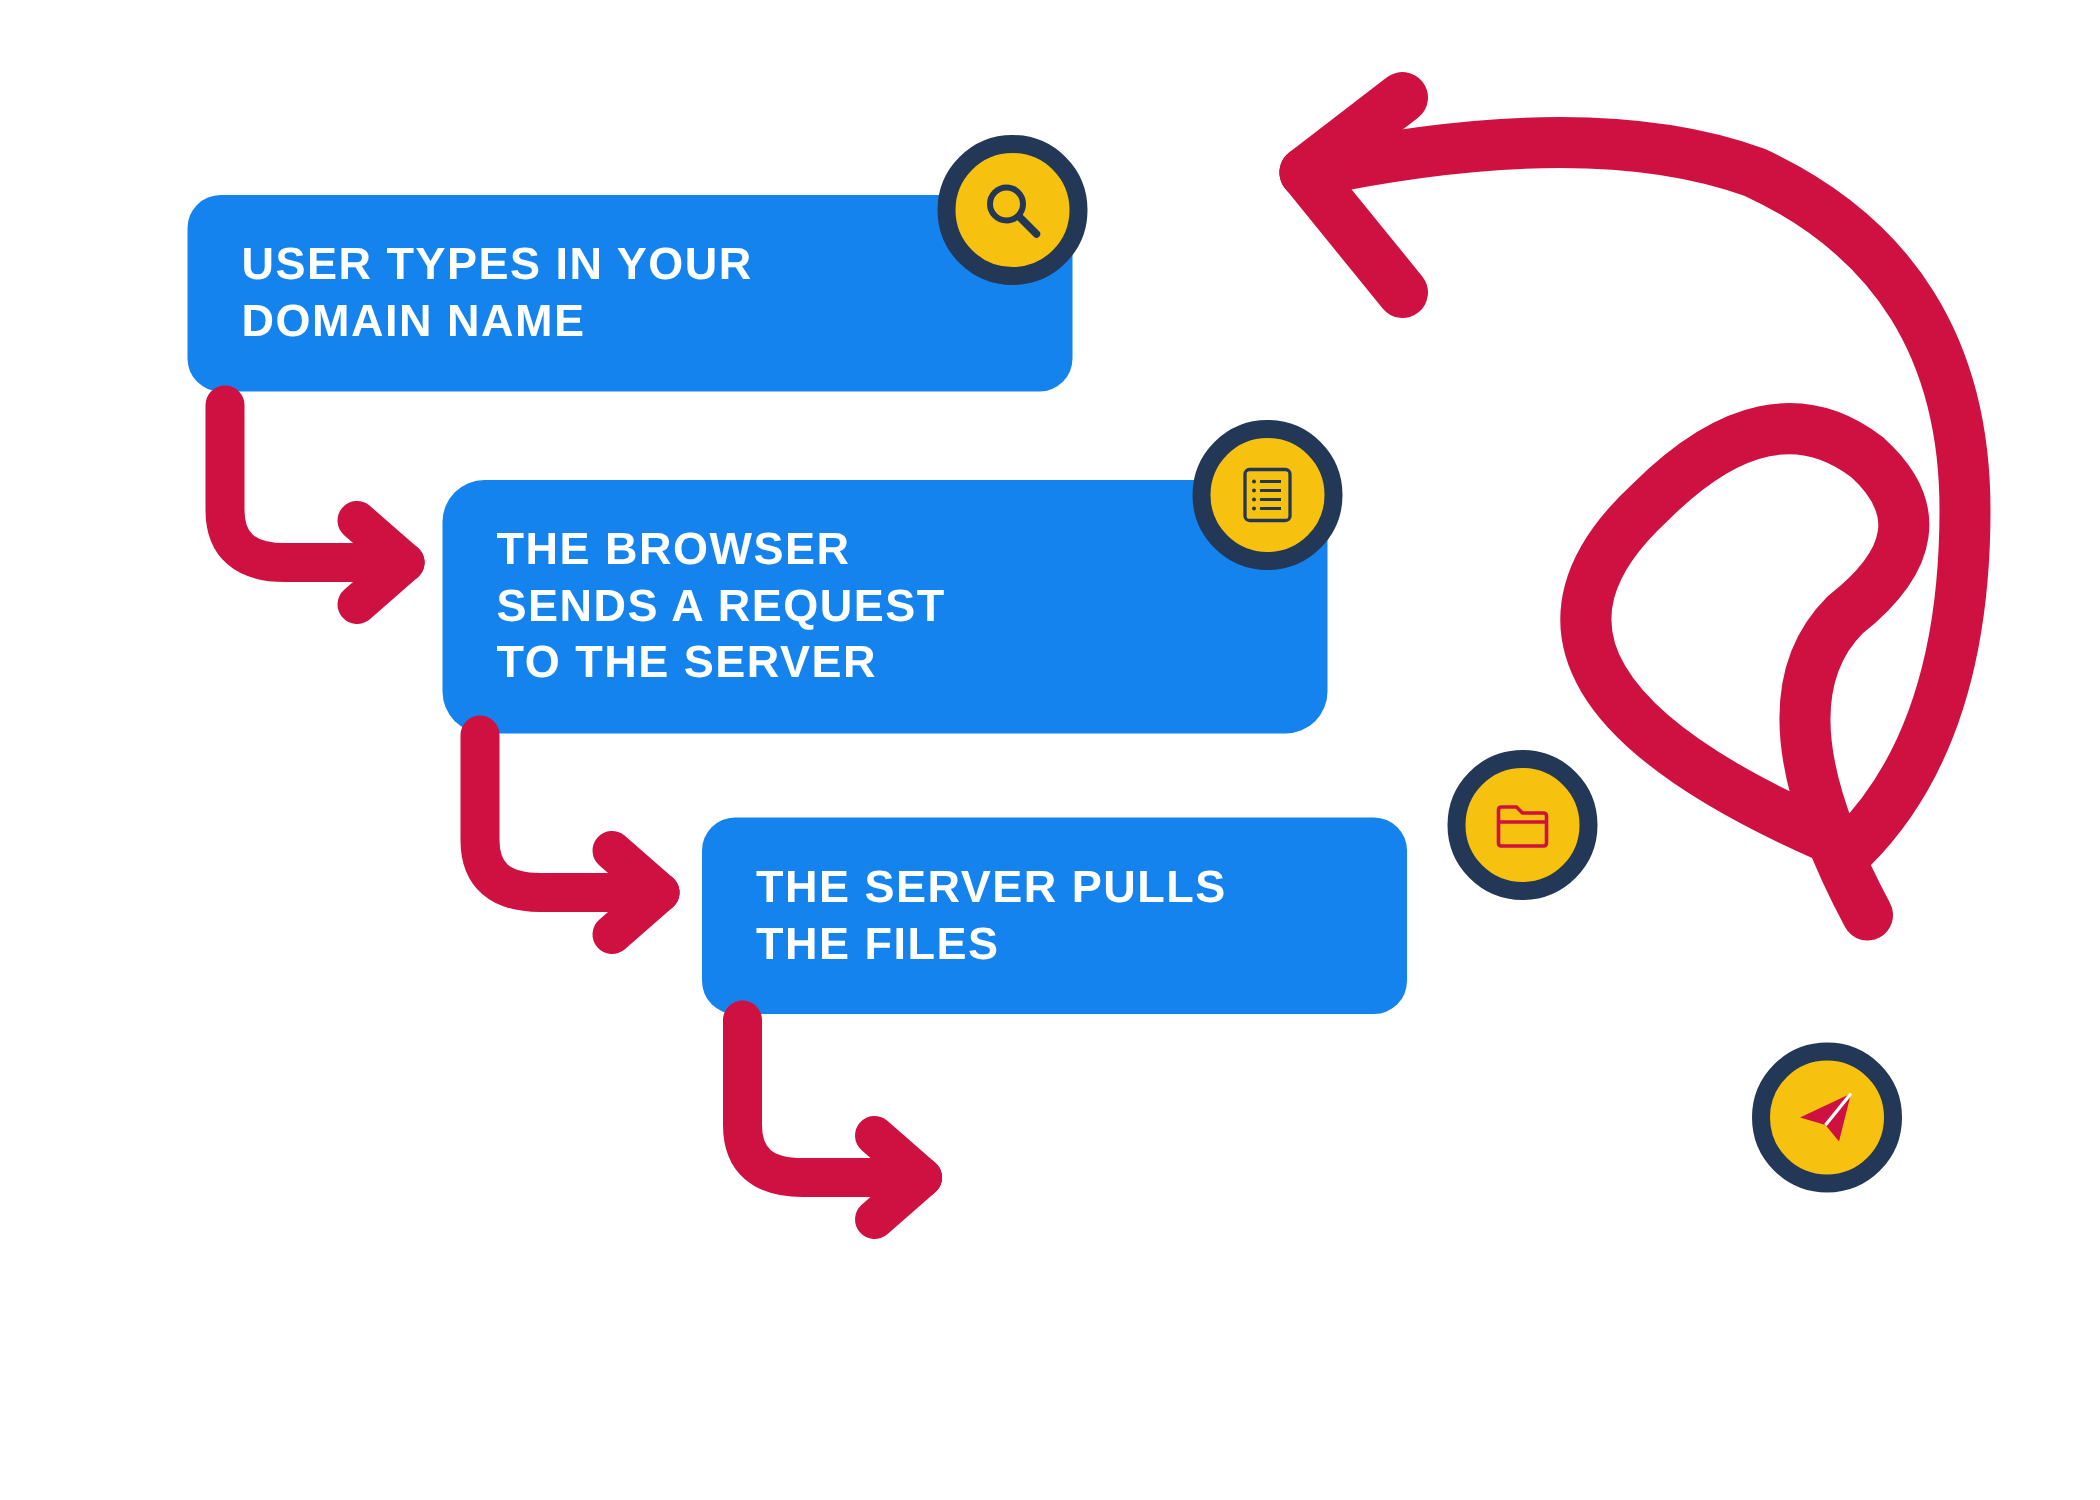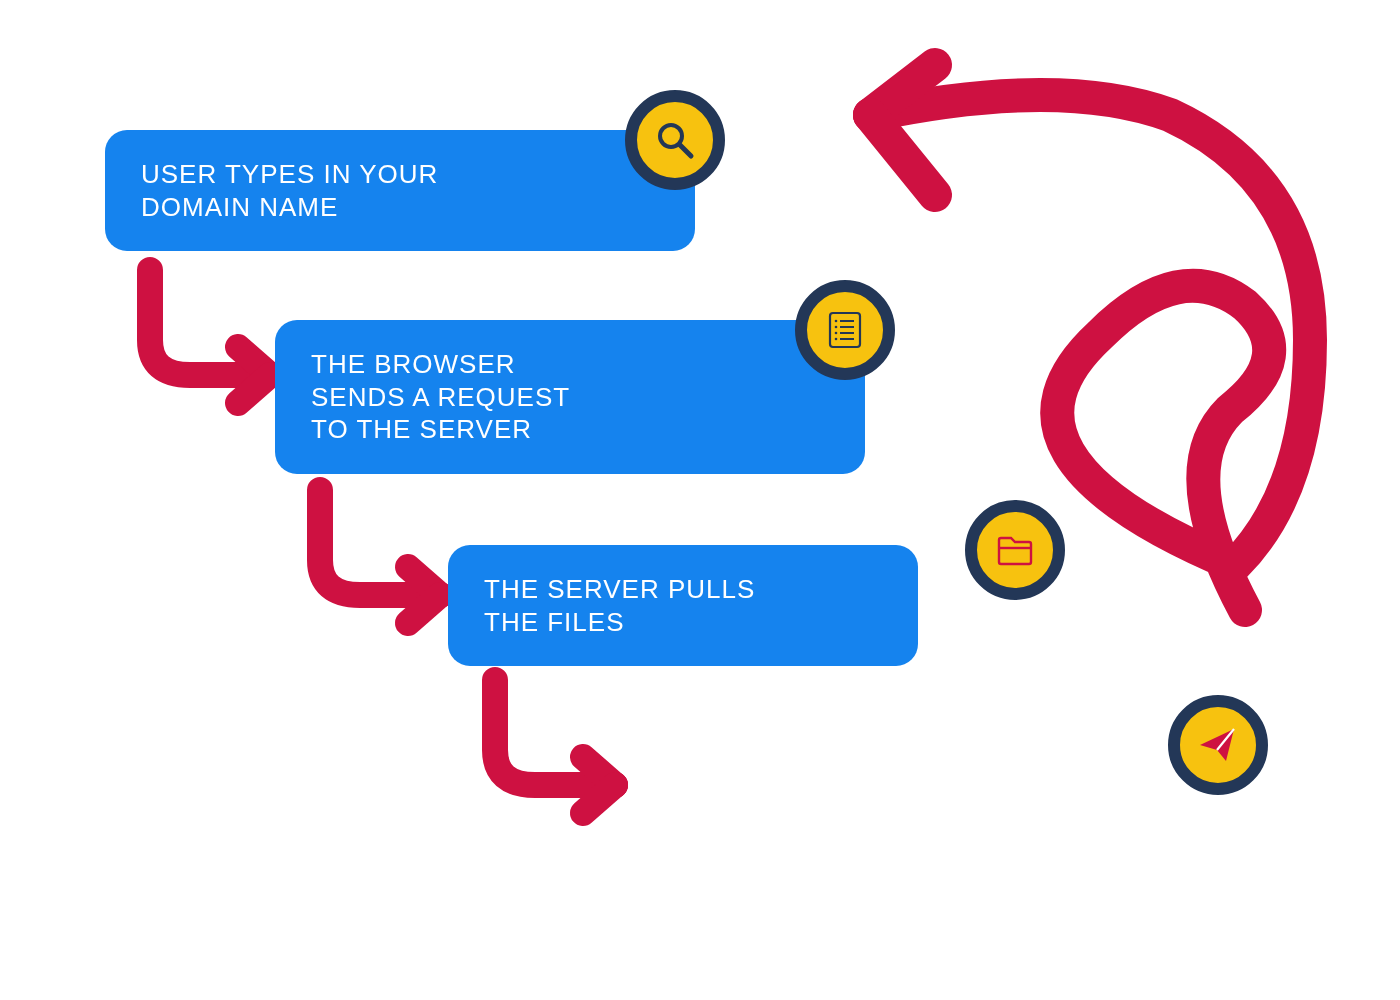--- a/index.html
+++ b/index.html
@@ -1,17 +1,17 @@
 <!DOCTYPE html>
 <html><head>
 <meta charset="utf-8">
 <style>
   html,body{margin:0;padding:0;width:1400px;height:1000px;background:#fff;font-family:Arial,Helvetica,sans-serif;overflow:hidden;}
   .stage{position:relative;width:1400px;height:1000px;}
-  .card{position:absolute;background:#1583EE;border-radius:22px;color:#fff;font-weight:400;letter-spacing:1px;line-height:1.25;padding:28px 36px;text-transform:uppercase;box-sizing:border-box;font-size:26px;}
+  .card{position:absolute;background:#1583EE;border-radius:22px;color:#fff;font-weight:700;letter-spacing:1px;line-height:1.25;padding:28px 36px;text-transform:uppercase;box-sizing:border-box;font-size:30px;margin-left:20px;}
   .card .text{white-space:pre-line;}
   .badge{position:absolute;width:100px;height:100px;border-radius:50%;background:#F7C20F;border:12px solid #233757;box-sizing:border-box;display:flex;align-items:center;justify-content:center;}
   .badge svg{width:48px;height:48px;}
   svg.arrow{position:absolute;overflow:visible;}
   svg.arrow path{stroke:#CE1141;fill:none;stroke-linecap:round;stroke-linejoin:round;}
 </style>
 </head>
 <body>
 
 <div class="stage">
@@ -32,21 +32,21 @@
         <line x1="29" y1="29" x2="40" y2="40" stroke="#233757" stroke-width="5" stroke-linecap="round"></line>
       </svg>
   </div>
 
   <svg class="arrow" style="left:130px;top:270px;width:170px;height:140px" viewBox="0 0 170 140">
     <path stroke-width="26" d="M20 0 L20 70 Q20 105 60 105 L140 105"></path>
     <path stroke-width="26" d="M140 105 L108 77"></path>
     <path stroke-width="26" d="M140 105 L108 133"></path>
   </svg>
 
-  <div class="card" style="left:275px;top:320px;width:590px;">
+  <div class="card" style="left:275px;top:320px;width:590px;border-radius:28px;">
     <div class="text">THE BROWSER
 SENDS A REQUEST
 TO THE SERVER</div>
   </div>
   <div class="badge" style="left:795px;top:280px;">
     <svg viewBox="0 0 48 48">
       <rect x="9" y="7" width="30" height="34" rx="3" fill="none" stroke="#233757" stroke-width="2.2"></rect>
       <circle cx="15" cy="15" r="1.3" fill="#233757"></circle>
         <line x1="19" y1="15" x2="33" y2="15" stroke="#233757" stroke-width="2"></line>
       <circle cx="15" cy="21" r="1.3" fill="#233757"></circle>

